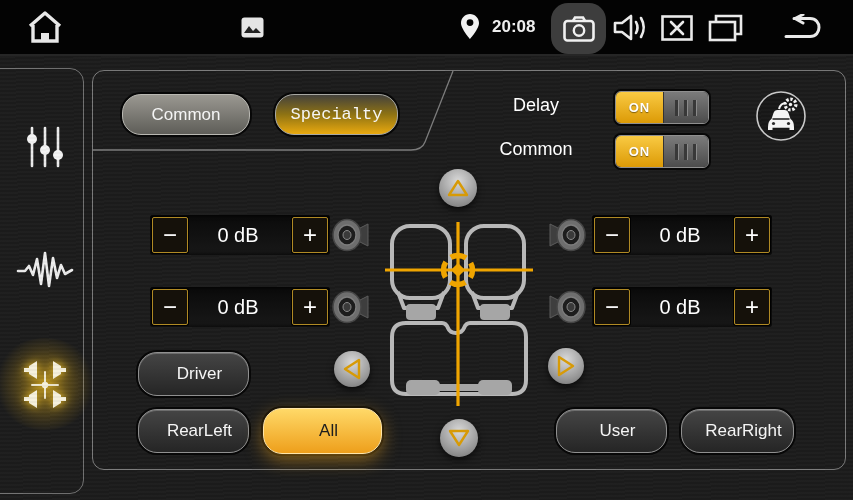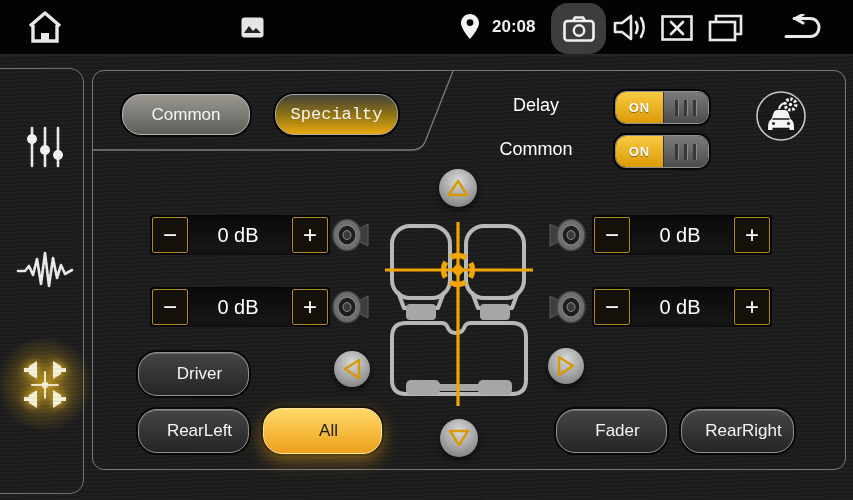--- a/index.html
+++ b/index.html
@@ -30,21 +30,21 @@
       border-radius:19px;font-size:17px;color:#f5f5f5;cursor:default;z-index:2;}
   .tab-common{background:linear-gradient(180deg,#9a9891,#5e5d58);border:1px solid #b9b8b2;
       box-shadow:0 0 0 2px rgba(0,0,0,.75);}
   .tab-specialty{background:linear-gradient(180deg,#44423c 0%,#8f7313 50%,#e9a90f 100%);
       border:1px solid #a8a8a2;box-shadow:0 0 0 2px rgba(0,0,0,.75);font-family:Liberation Mono, monospace;}
   .zone{background:linear-gradient(180deg,#454545,#252525);border:1px solid #909090;
       box-shadow:0 0 0 2px rgba(4,4,4,.85), inset 0 1px 0 rgba(255,255,255,.22);padding-left:12px;}
   .zone-gold{background:linear-gradient(180deg,#ffd968,#ee9f1b);color:#1d1d1d;border:1px solid #ffe5a8;
       box-shadow:0 6px 18px rgba(248,172,28,.5), 0 0 0 2px rgba(4,4,4,.85);}
   
-  .toggle{position:absolute;width:92px;height:31px;border-radius:11px;overflow:hidden;display:flex;
+  .toggle{position:absolute;width:92px;height:31px;border-radius:6px;overflow:hidden;display:flex;
       border:1px solid #8f8f8f;box-shadow:0 0 0 2px rgba(4,4,4,.85);z-index:2;}
   .toggle-on{width:47px;background:linear-gradient(180deg,#f9ca43,#dc9a06);display:flex;align-items:center;
       justify-content:center;font-size:13px;font-weight:bold;color:#fff;letter-spacing:1px;
       text-shadow:0 1px 1px rgba(0,0,0,.45);}
   .toggle-handle{flex:1;background:linear-gradient(180deg,#7b7b7b,#4c4c4c);display:flex;align-items:center;
       justify-content:center;gap:5px;border-left:1px solid #333;}
   .toggle-handle span{width:3px;height:16px;background:#383838;border-right:1px solid #8a8a8a;}
   .ctl-label{position:absolute;width:80px;text-align:center;font-size:18px;color:#fff;z-index:2;}
   
   .db-group{position:absolute;width:224px;height:40px;z-index:2;}
@@ -301,19 +301,19 @@
   <div class="zone" style="left:138px;top:352px;width:97px;height:42px">
     <span>Driver</span>
     </div>
   <div class="zone" style="left:138px;top:409px;width:97px;height:42px">
     <span>RearLeft</span>
     </div>
   <div class="zone zone-gold" style="left:263px;top:408px;width:105px;height:44px">
     <span>All</span>
     </div>
   <div class="zone" style="left:556px;top:409px;width:97px;height:42px">
-    <span>Fader</span>
+    <span>User</span>
     </div>
   <div class="zone" style="left:681px;top:409px;width:99px;height:42px">
     <span>RearRight</span>
     </div>
 
 </div>
 
 </body></html>

